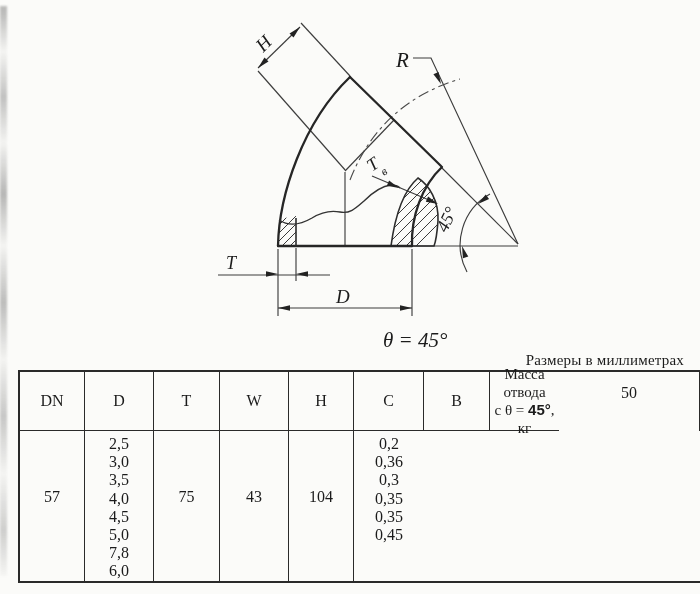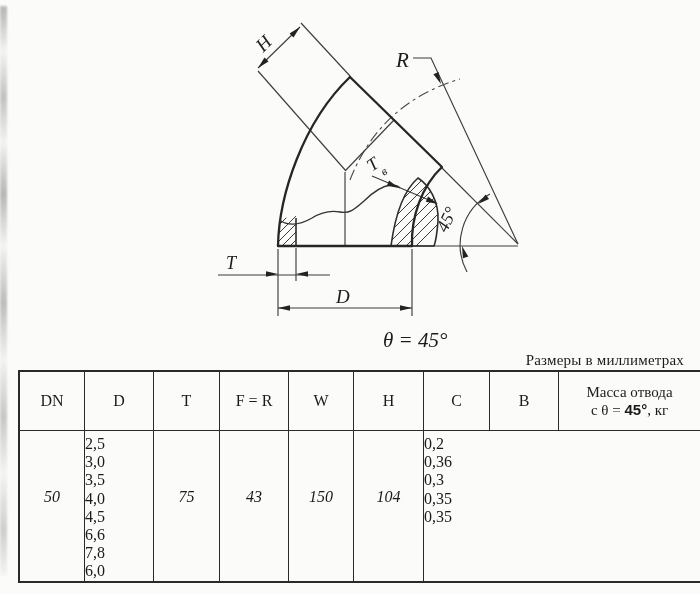--- a/index.html
+++ b/index.html
@@ -18,22 +18,22 @@
     filter:blur(1.2px);}
   .units-note{position:absolute;top:352px;right:16px;font-size:15px;letter-spacing:.2px;}
   
   .tbl{position:absolute;left:18px;top:370px;width:684px;height:213px;
        border:2px solid #2a2a2a;box-sizing:border-box;display:grid;
        grid-template-columns:65px 69px 66px 69px 65px 70px 66px 69px 1fr;
        grid-template-rows:59px 1fr;font-size:16px;background:transparent;}
   .hc,.bc,.bl{box-sizing:border-box;border-right:1.5px solid #2a2a2a;}
   .hc{border-bottom:1.5px solid #2a2a2a;display:flex;align-items:center;justify-content:center;}
   .hc.last,.bc.last,.bl.last{border-right:none;}
-  .bc{display:flex;align-items:center;justify-content:center;padding-bottom:18px;font-style:italic;}
-  .bl{padding-top:4px;line-height:18.2px;}
+  .bc{display:flex;align-items:center;justify-content:center;padding-bottom:18px;}
+  .bl{text-align:center;padding-top:4px;line-height:18.2px;}
   .mass-head{flex-direction:column;line-height:18px;font-size:15px;text-align:center;justify-content:center;}
   .mass-val{font-family:"Liberation Sans",sans-serif;font-weight:600;font-size:15px;}
   .dim-label{font-style:italic;fill:#1c1c1c;font-family:"Liberation Serif",serif;}
 </style>
 </head>
 <body>
 
 <div id="stage">
   <div class="edge-noise"></div>
 
@@ -122,46 +122,46 @@
     <text class="dim-label" font-size="21" x="383" y="347">θ = 45°</text>
   </svg>
 
   <div class="units-note">Размеры в миллиметрах</div>
 
   <div class="tbl">
 
     <div class="hc">DN</div>
     <div class="hc">D</div>
     <div class="hc">T</div>
-    <div class="hc">F = R</div>
     <div class="hc">W</div>
     <div class="hc">H</div>
     <div class="hc">C</div>
     <div class="hc">B</div>
     <div class="hc last mass-head">
       <span>Масса отвода</span>
       <span><span>с θ = </span><span class="mass-val">45°</span><span>, кг</span></span>
     </div>
 
     <div class="bc">50</div>
+    <div class="bc">57</div>
     <div class="bl">
       <div>2,5</div>
       <div>3,0</div>
       <div>3,5</div>
       <div>4,0</div>
       <div>4,5</div>
-      <div>6,6</div>
+      <div>5,0</div>
       <div>7,8</div>
       <div>6,0</div>
     </div>
     <div class="bc">75</div>
     <div class="bc">43</div>
-    <div class="bc">150</div>
     <div class="bc">104</div>
     <div class="bl last">
       <div>0,2</div>
       <div>0,36</div>
       <div>0,3</div>
       <div>0,35</div>
       <div>0,35</div>
+      <div>0,45</div>
     </div>
   </div>
 </div>
 
 </body></html>

